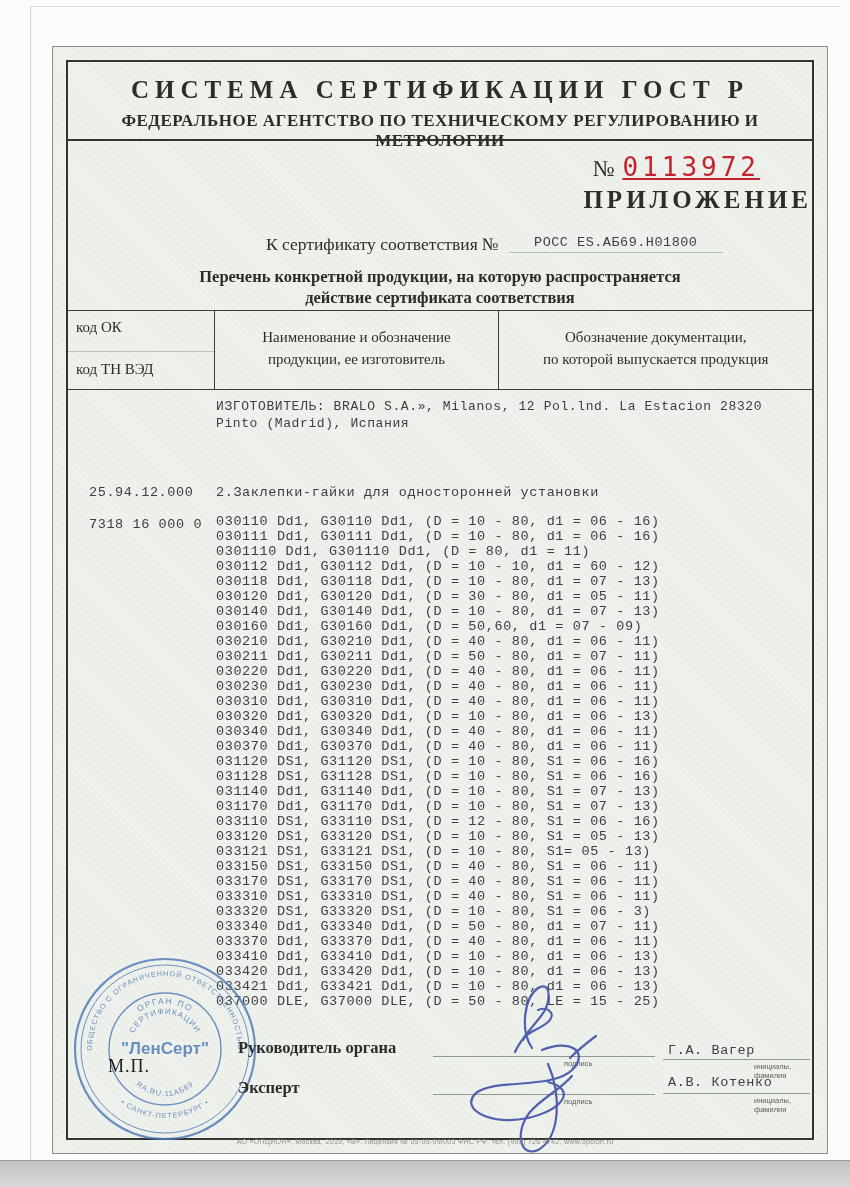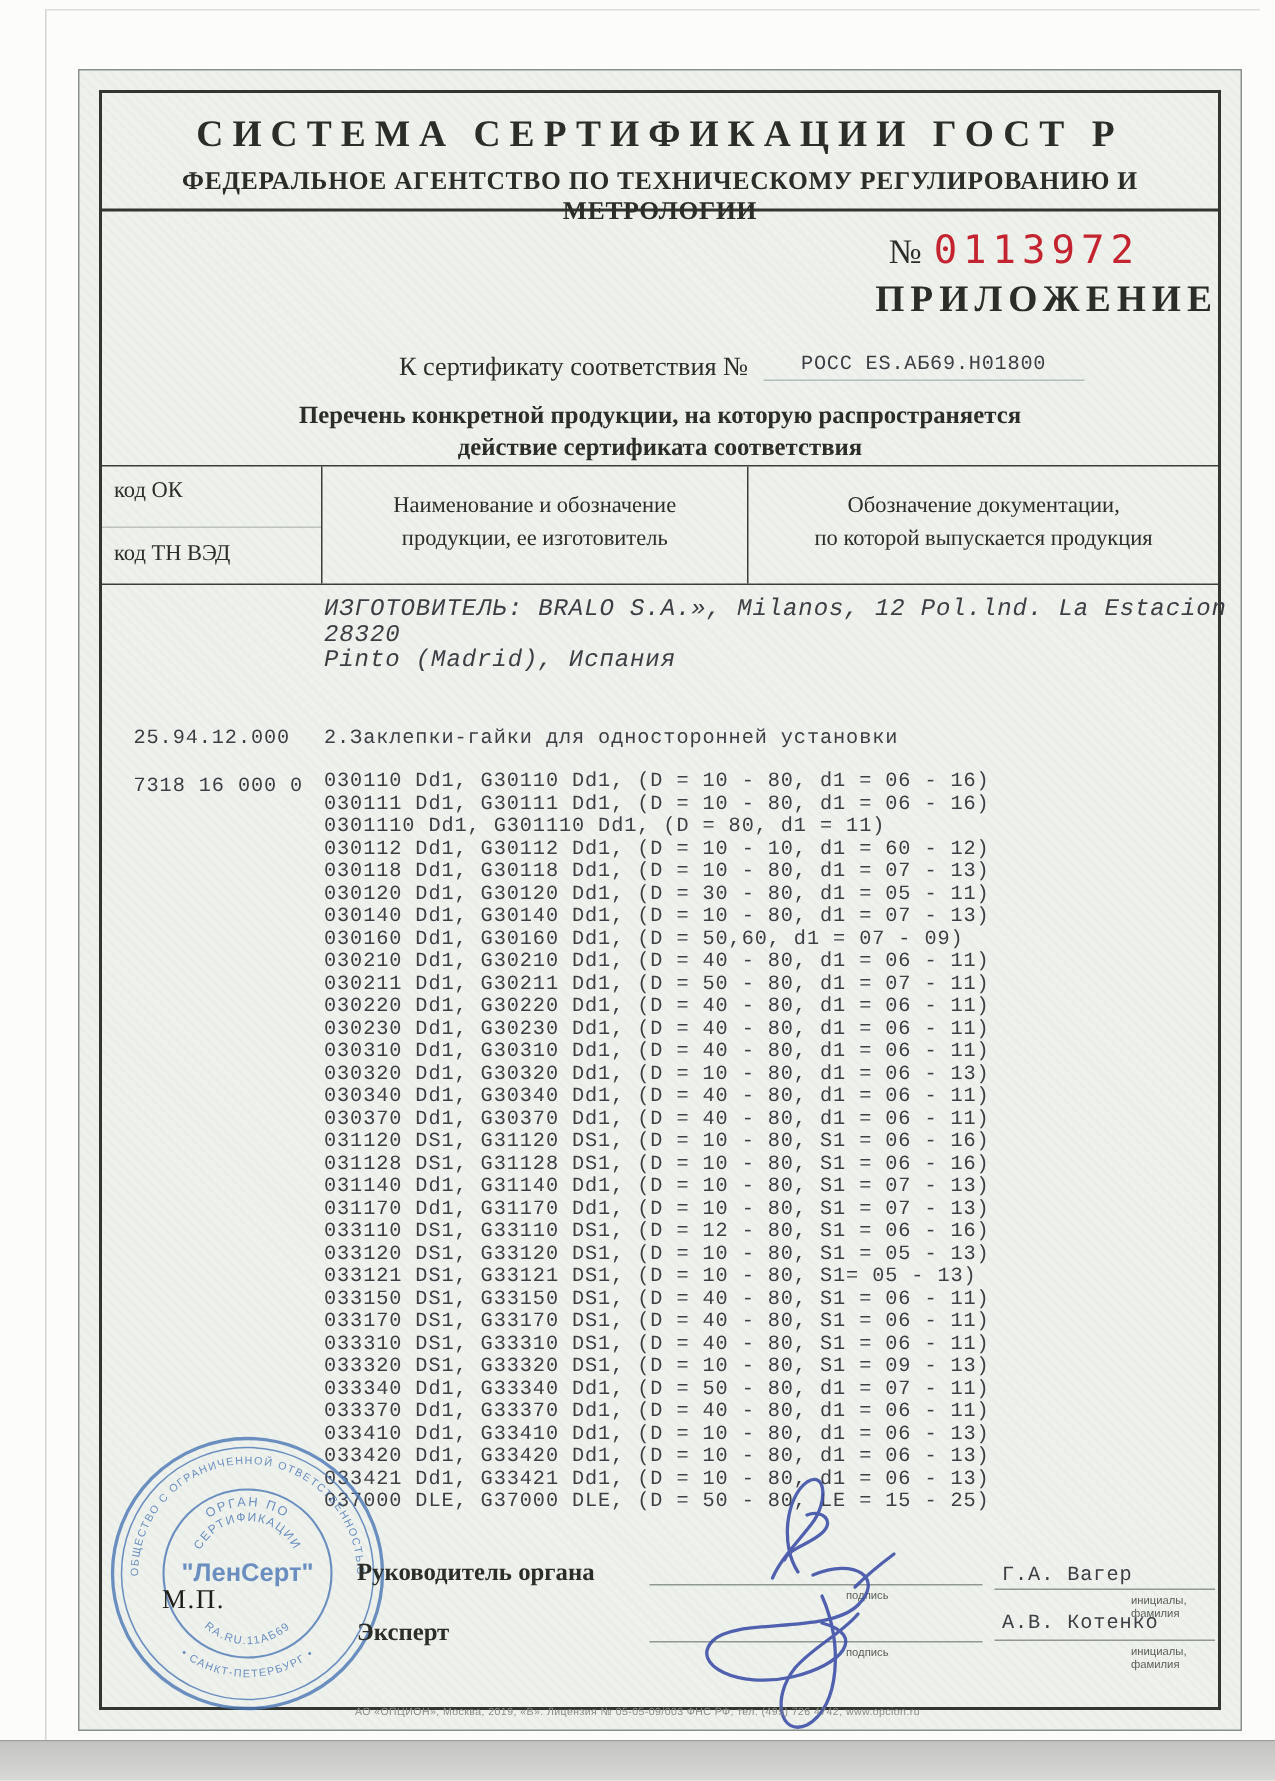--- a/index.html
+++ b/index.html
@@ -22,21 +22,21 @@
   .cert-inner{position:relative;width:100%;height:100%;border:2px solid #32362f;box-sizing:border-box;}
   
   .head-box{position:absolute;left:0;top:0;width:100%;height:79px;border-bottom:2px solid #32362f;
     box-sizing:border-box;text-align:center;}
   .head-line1{margin-top:14px;font-size:25px;font-weight:bold;letter-spacing:6px;color:#2b2e28;}
   .head-line2{margin-top:7px;font-size:17px;font-weight:bold;letter-spacing:.5px;color:#2b2e28;}
   
   .blank-no{position:absolute;top:90px;right:52px;white-space:nowrap;}
   .blank-no .pre{font-size:23px;color:#2b2e28;}
   .blank-no .val{font-family:"DejaVu Sans Mono","Liberation Mono",monospace;
-    font-size:26px;letter-spacing:4px;color:#c42430;margin-left:8px;}
+    font-size:26px;letter-spacing:4px;color:#c42430;margin-left:8px;text-decoration:underline;}
   .doc-title{position:absolute;top:124px;left:0;width:100%;text-align:right;
     font-size:25px;font-weight:bold;letter-spacing:4px;color:#2b2e28;}
   .cert-ref{position:absolute;top:172px;left:198px;white-space:nowrap;}
   .cert-ref .lbl{font-size:17.5px;color:#2b2e28;}
   .cert-ref .val{display:inline-block;width:214px;margin-left:10px;text-align:center;
     border-bottom:1.5px solid #b4beba;vertical-align:baseline;position:relative;top:-4px;
     font-family:"Liberation Mono","DejaVu Sans Mono",monospace;font-size:13.5px;letter-spacing:.5px;color:#3c3e44;
     padding-bottom:2px;}
   .subtitle{position:absolute;top:204px;left:0;width:100%;text-align:center;
     font-size:16.5px;font-weight:bold;line-height:21px;white-space:pre-line;color:#2b2e28;}
@@ -47,22 +47,22 @@
   .thead .c1t{position:absolute;left:8px;top:8px;}
   .thead .c1b{position:absolute;left:8px;top:50px;}
   .thead .c1div{position:absolute;left:0;top:40px;width:146px;height:1px;background:#bcc2bc;}
   .thead .c2{position:absolute;left:146px;top:0;width:285px;height:100%;box-sizing:border-box;
     border-left:1.5px solid #3a3e38;border-right:1.5px solid #3a3e38;
     text-align:center;padding-top:15px;line-height:22px;white-space:pre-line;}
   .thead .c3{position:absolute;left:431.5px;top:0;right:0;height:100%;
     text-align:center;padding-top:15px;line-height:22px;white-space:pre-line;}
   
   .mono{font-family:"Liberation Mono","DejaVu Sans Mono",monospace;color:#3c3e44;}
-  .manufacturer{position:absolute;left:148px;top:336px;font-size:16px;letter-spacing:.6px;
-    line-height:17px;white-space:pre-line;width:620px;font-style:italic;}
+  .manufacturer{position:absolute;left:148px;top:336px;font-size:13px;letter-spacing:.6px;
+    line-height:17px;white-space:pre-line;width:620px;}
   .ok-code{position:absolute;left:21px;top:423px;font-size:13.5px;letter-spacing:.6px;}
   .product-heading{position:absolute;left:148px;top:423px;font-size:13.5px;letter-spacing:.6px;}
   .tnved-code{position:absolute;left:21px;top:455px;font-size:13.5px;letter-spacing:.6px;}
   .product-lines{position:absolute;left:148px;top:452px;font-size:13.5px;letter-spacing:.6px;line-height:15px;}
   .product-lines div{white-space:pre;}
   
   .stamp{position:absolute;left:2px;top:892px;width:190px;height:190px;opacity:.82;}
   .mp-label{position:absolute;left:40px;top:994px;font-size:18px;color:#1d1e1a;letter-spacing:1px;}
   
   .sig-label{position:absolute;font-size:16.5px;font-weight:bold;color:#2b2e28;white-space:nowrap;}
@@ -141,21 +141,21 @@
         <div>031120 DS1, G31120 DS1, (D = 10 - 80, S1 = 06 - 16)</div>
         <div>031128 DS1, G31128 DS1, (D = 10 - 80, S1 = 06 - 16)</div>
         <div>031140 Dd1, G31140 Dd1, (D = 10 - 80, S1 = 07 - 13)</div>
         <div>031170 Dd1, G31170 Dd1, (D = 10 - 80, S1 = 07 - 13)</div>
         <div>033110 DS1, G33110 DS1, (D = 12 - 80, S1 = 06 - 16)</div>
         <div>033120 DS1, G33120 DS1, (D = 10 - 80, S1 = 05 - 13)</div>
         <div>033121 DS1, G33121 DS1, (D = 10 - 80, S1= 05 - 13)</div>
         <div>033150 DS1, G33150 DS1, (D = 40 - 80, S1 = 06 - 11)</div>
         <div>033170 DS1, G33170 DS1, (D = 40 - 80, S1 = 06 - 11)</div>
         <div>033310 DS1, G33310 DS1, (D = 40 - 80, S1 = 06 - 11)</div>
-        <div>033320 DS1, G33320 DS1, (D = 10 - 80, S1 = 09 - 13)</div>
+        <div>033320 DS1, G33320 DS1, (D = 10 - 80, S1 = 06 - 3)</div>
         <div>033340 Dd1, G33340 Dd1, (D = 50 - 80, d1 = 07 - 11)</div>
         <div>033370 Dd1, G33370 Dd1, (D = 40 - 80, d1 = 06 - 11)</div>
         <div>033410 Dd1, G33410 Dd1, (D = 10 - 80, d1 = 06 - 13)</div>
         <div>033420 Dd1, G33420 Dd1, (D = 10 - 80, d1 = 06 - 13)</div>
         <div>033421 Dd1, G33421 Dd1, (D = 10 - 80, d1 = 06 - 13)</div>
         <div>037000 DLE, G37000 DLE, (D = 50 - 80, LE = 15 - 25)</div>
       </div>
 
     <svg class="stamp" viewBox="0 0 190 190">
       <g fill="none" stroke="#4e79b6">

